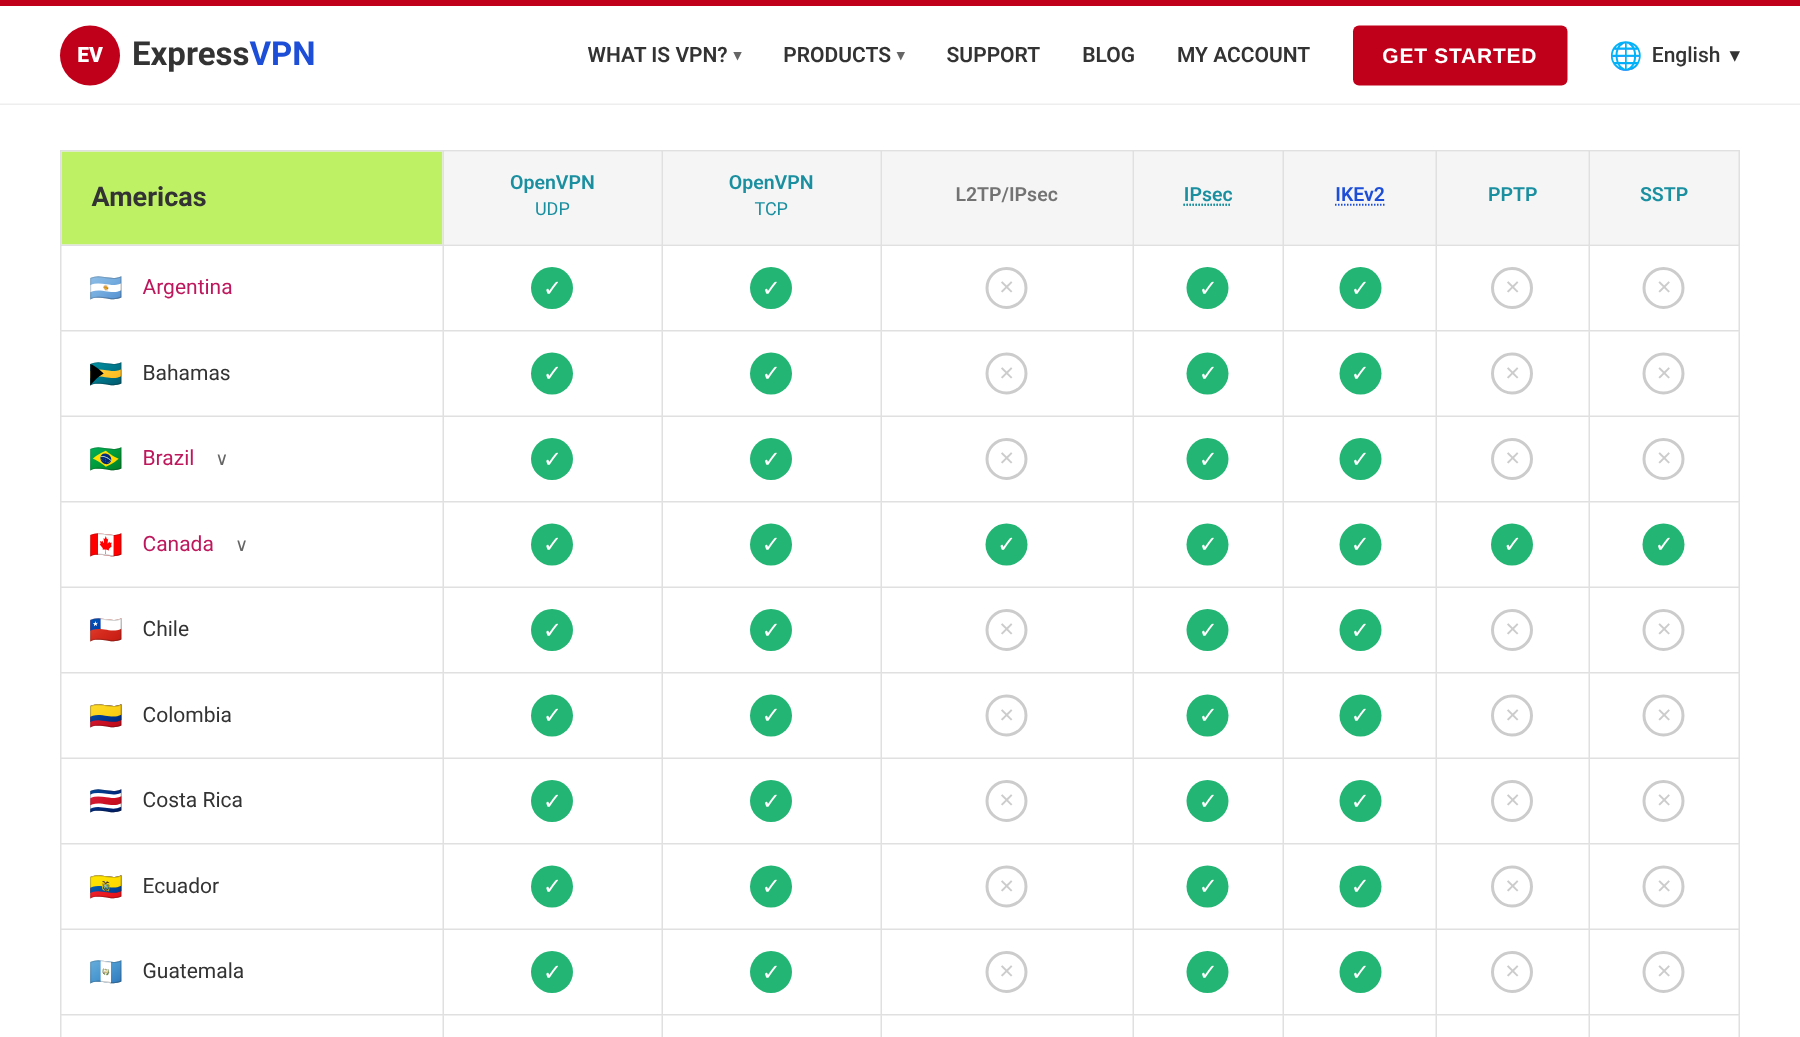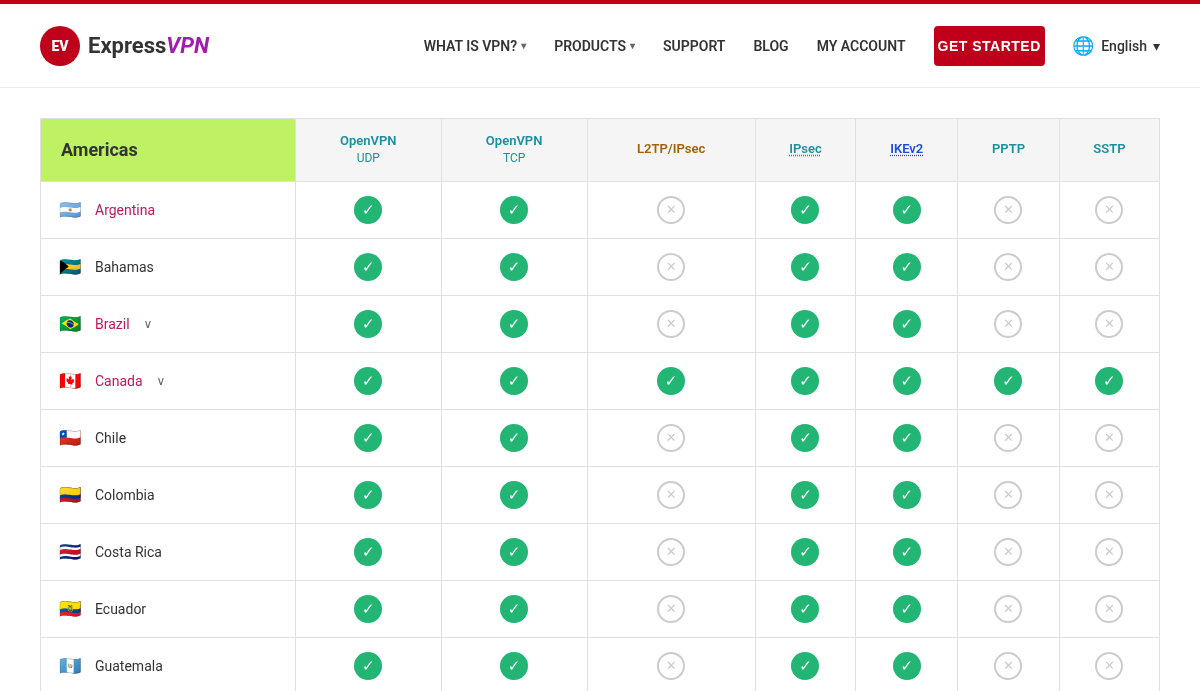--- a/index.html
+++ b/index.html
@@ -7,21 +7,21 @@
 
     
     .top-bar { height: 4px; background: #c0001a; width: 100%; }
 
     
     header {
       display: flex;
       align-items: center;
       justify-content: space-between;
       padding: 0 40px;
-      height: 84px;
+      height: 66px;
       border-bottom: 1px solid #eee;
     }
     .logo {
       display: flex;
       align-items: center;
       gap: 8px;
       text-decoration: none;
     }
     .logo-icon {
       background: #c0001a;
@@ -33,21 +33,21 @@
       height: 40px;
       display: flex;
       align-items: center;
       justify-content: center;
     }
     .logo-text {
       font-size: 22px;
       font-weight: 700;
       color: #333;
     }
-    .logo-text span { color: #a21caf; font-style: italic; }
+    .logo-text span { color: #1d4ed8; }
     nav {
       display: flex;
       align-items: center;
       gap: 28px;
     }
     .nav-item {
       font-size: 14px;
       font-weight: 600;
       color: #333;
       text-decoration: none;
@@ -56,21 +56,21 @@
       align-items: center;
       gap: 4px;
       text-align: center;
     }
     .nav-item .chevron { font-size: 10px; color: #666; }
     .get-started-btn {
       background: #c0001a;
       color: white;
       font-weight: 700;
       font-size: 14px;
-      padding: 12px 4px;
+      padding: 12px 20px;
       border: none;
       border-radius: 4px;
       cursor: pointer;
       letter-spacing: 0.5px;
     }
     .lang-btn {
       display: flex;
       align-items: center;
       gap: 6px;
       font-size: 14px;
@@ -214,21 +214,21 @@
     <thead>
       <tr>
         <th class="region-header">Americas</th>
         <th>
           <a href="#" style="color:#1a8fa0;text-decoration:none;">OpenVPN<br><span style="font-weight:400;font-size:12px;">UDP</span></a>
         </th>
         <th>
           <a href="#" style="color:#1a8fa0;text-decoration:none;">OpenVPN<br><span style="font-weight:400;font-size:12px;">TCP</span></a>
         </th>
         <th>
-          <a href="#" style="color:#a16207;text-decoration:none;">L2TP/IPsec</a>
+          <a href="#" style="color:#737373;text-decoration:none;">L2TP/IPsec</a>
         </th>
         <th>
           <a href="#" style="color:#1a8fa0;text-decoration:none;text-decoration:underline;text-decoration-style:dotted;"><span class="dotted-underline">IPsec</span></a>
         </th>
         <th>
           <a href="#" style="color:#1d4ed8;text-decoration:none;"><span class="dotted-underline">IKEv2</span></a>
         </th>
         <th>
           <a href="#" style="color:#1a8fa0;text-decoration:none;">PPTP</a>
         </th>

